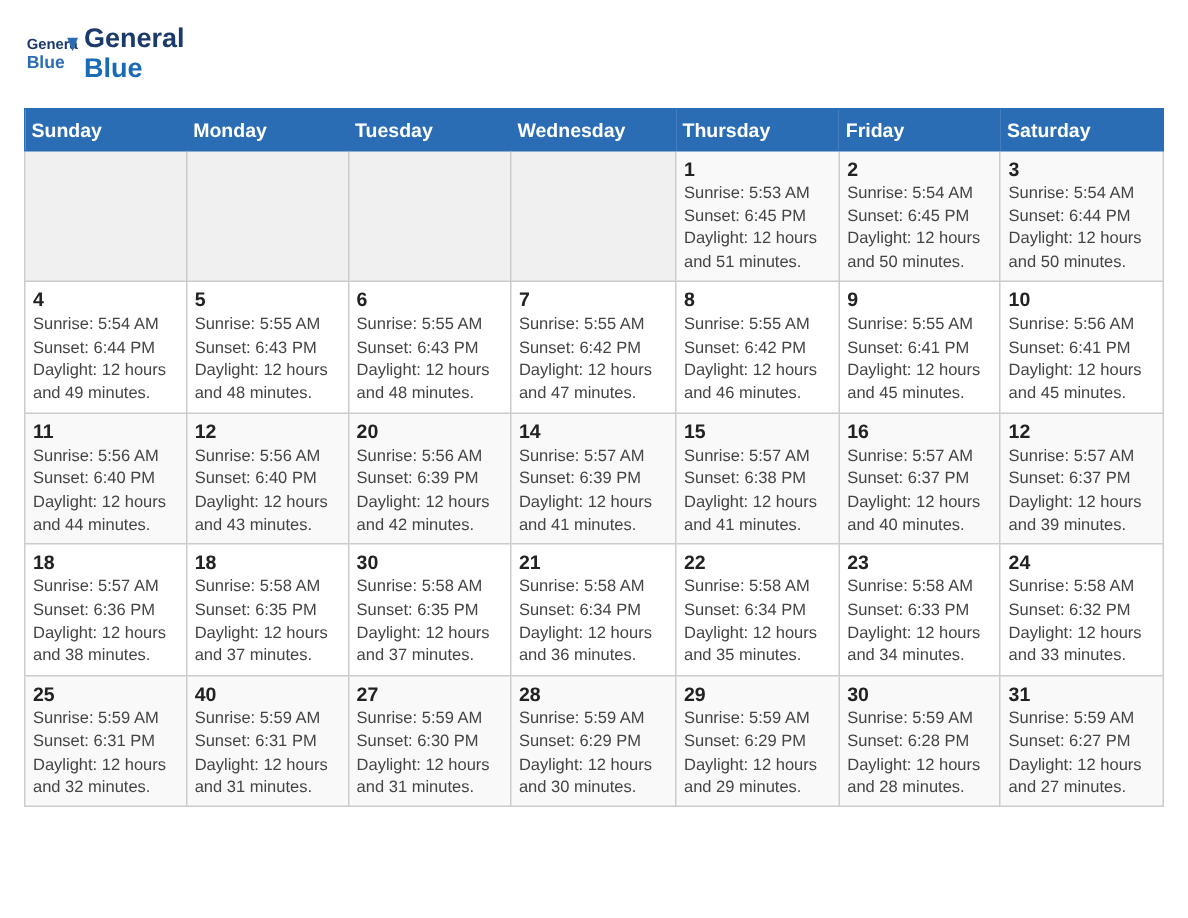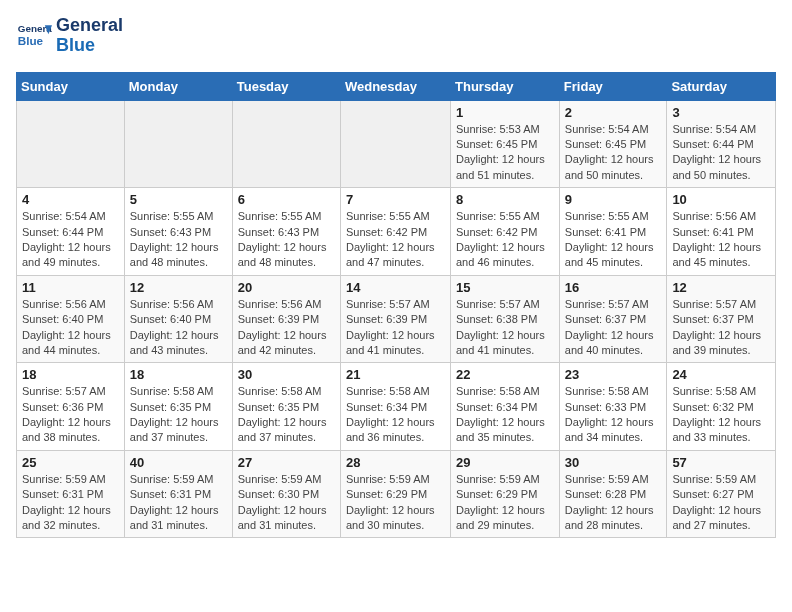--- a/index.html
+++ b/index.html
@@ -338,21 +338,21 @@
 and 29 minutes.</div>
         </td>
         <td>
           <span class="day-number">30</span>
           <div class="day-detail" style="white-space: pre-line;">Sunrise: 5:59 AM
 Sunset: 6:28 PM
 Daylight: 12 hours
 and 28 minutes.</div>
         </td>
         <td>
-          <span class="day-number">57</span>
+          <span class="day-number">31</span>
           <div class="day-detail" style="white-space: pre-line;">Sunrise: 5:59 AM
 Sunset: 6:27 PM
 Daylight: 12 hours
 and 27 minutes.</div>
         </td>
       </tr>
     </tbody>
 </table>
 
 </body></html>

